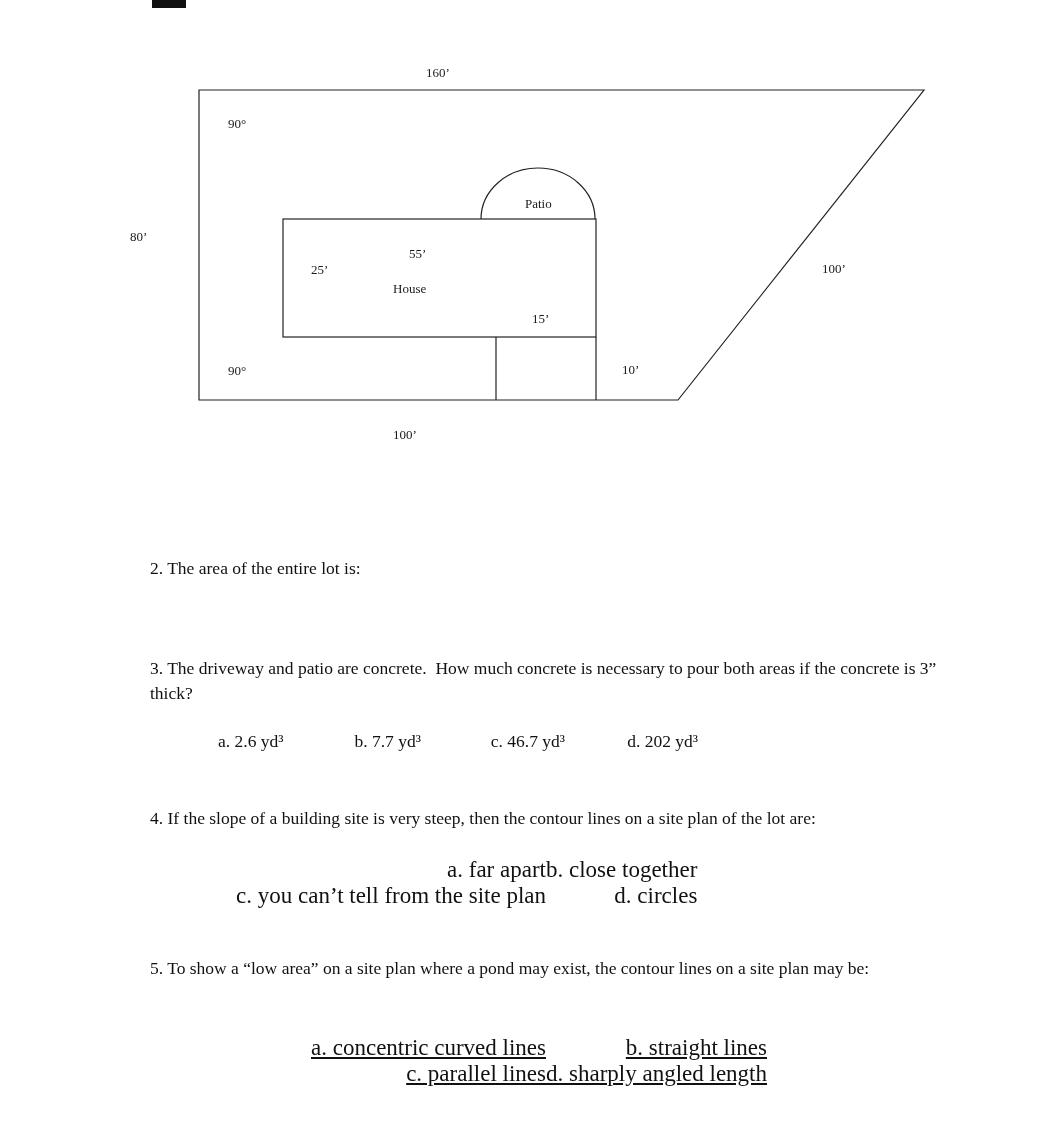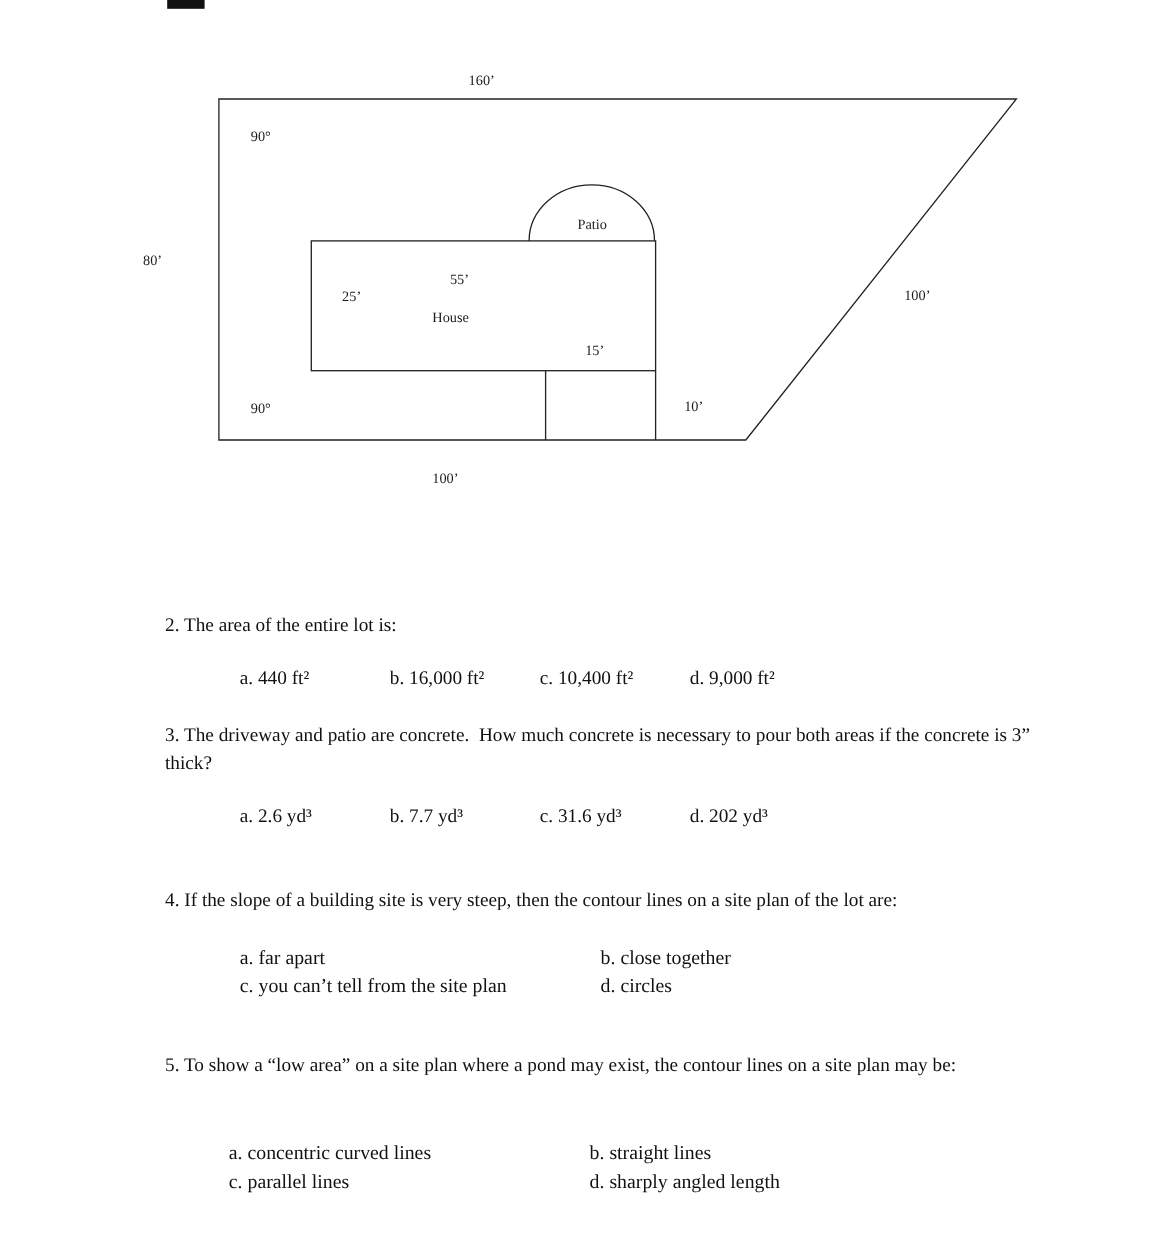--- a/index.html
+++ b/index.html
@@ -31,21 +31,21 @@
   .q {
     position: absolute; width: 790px; margin: 0;
     font-size: 17.5px; line-height: 25px; white-space: pre-wrap;
   }
   .opts {
     position: absolute; font-size: 17.5px; white-space: nowrap;
   }
   .opts .opt { display: inline-block; width: 132px; }
   .opt-grid {
     position: absolute; display: grid; grid-template-columns: 328px auto;
-    font-size: 18px; line-height: 26px;
+    font-size: 23px; line-height: 26px; text-align: right;
   }
 </style>
 </head>
 <body>
 
 <div class="page">
 
   <div class="crop-fragment"></div>
 
 
@@ -66,44 +66,38 @@
     <span class="lbl" style="left:509px; top:196px;">Patio</span>
     <span class="lbl" style="left:516px; top:311px;">15’</span>
     <span class="lbl" style="left:212px; top:363px;">90°</span>
     <span class="lbl" style="left:606px; top:362px;">10’</span>
     <span class="lbl" style="left:806px; top:261px;">100’</span>
     <span class="lbl" style="left:377px; top:427px;">100’</span>
   </div>
 
 
   <p class="q" style="left:150px; top:556px;">2. The area of the entire lot is:</p>
-  <div class="opts" style="left:218px; top:606px;">
-    <span class="opt">a. 440 ft²</span>
-    <span class="opt">b. 16,000 ft²</span>
-    <span class="opt">c. 10,400 ft²</span>
-    <span class="opt">d. 9,000 ft²</span>
-  </div>
 
   <p class="q" style="left:150px; top:656px;">3. The driveway and patio are concrete.  How much concrete is necessary to pour both areas if the concrete is 3” thick?</p>
   <div class="opts" style="left:218px; top:731px;">
     <span class="opt">a. 2.6 yd³</span>
     <span class="opt">b. 7.7 yd³</span>
-    <span class="opt">c. 31.6 yd³</span>
+    <span class="opt">c. 46.7 yd³</span>
     <span class="opt">d. 202 yd³</span>
   </div>
 
   <p class="q" style="left:150px; top:806px;">4. If the slope of a building site is very steep, then the contour lines on a site plan of the lot are:</p>
   <div class="opt-grid" style="left:218px; top:857px;">
     <span>a. far apart</span>
     <span>b. close together</span>
     <span>c. you can’t tell from the site plan</span>
     <span>d. circles</span>
   </div>
 
   <p class="q" style="left:150px; top:956px;">5. To show a “low area” on a site plan where a pond may exist, the contour lines on a site plan may be:</p>
-  <div class="opt-grid" style="left:208px; top:1035px;">
+  <div class="opt-grid" style="left:218px; top:1035px;text-decoration:underline;">
     <span>a. concentric curved lines</span>
     <span>b. straight lines</span>
     <span>c. parallel lines</span>
     <span>d. sharply angled length</span>
   </div>
 
 </div>
 
 </body></html>

